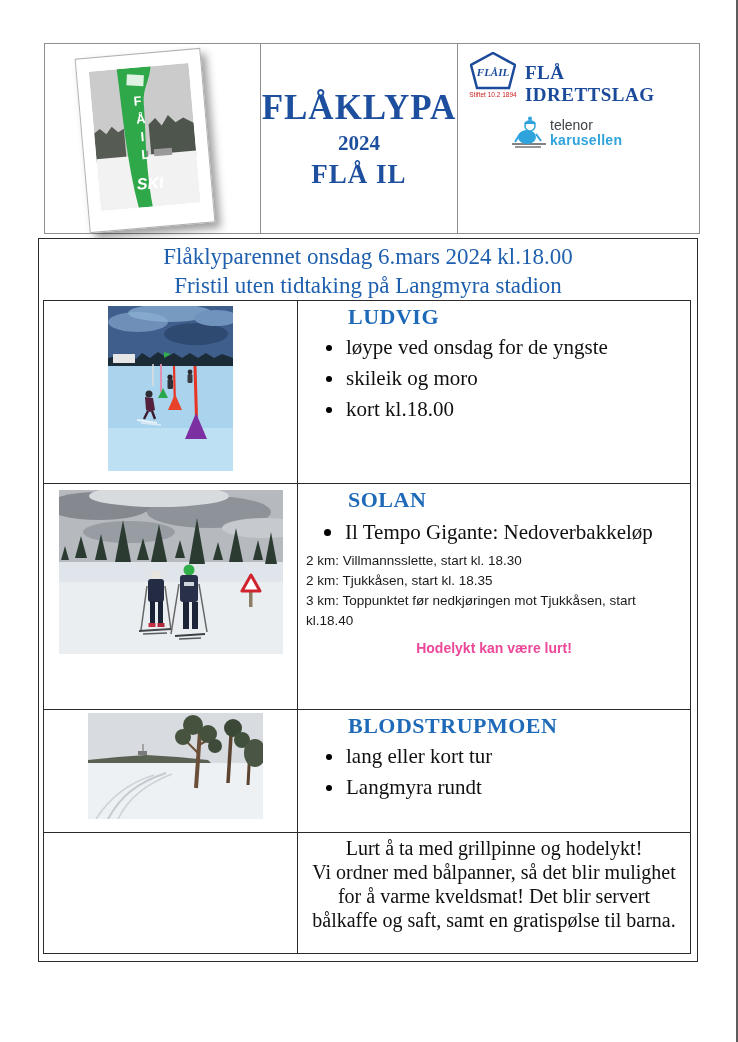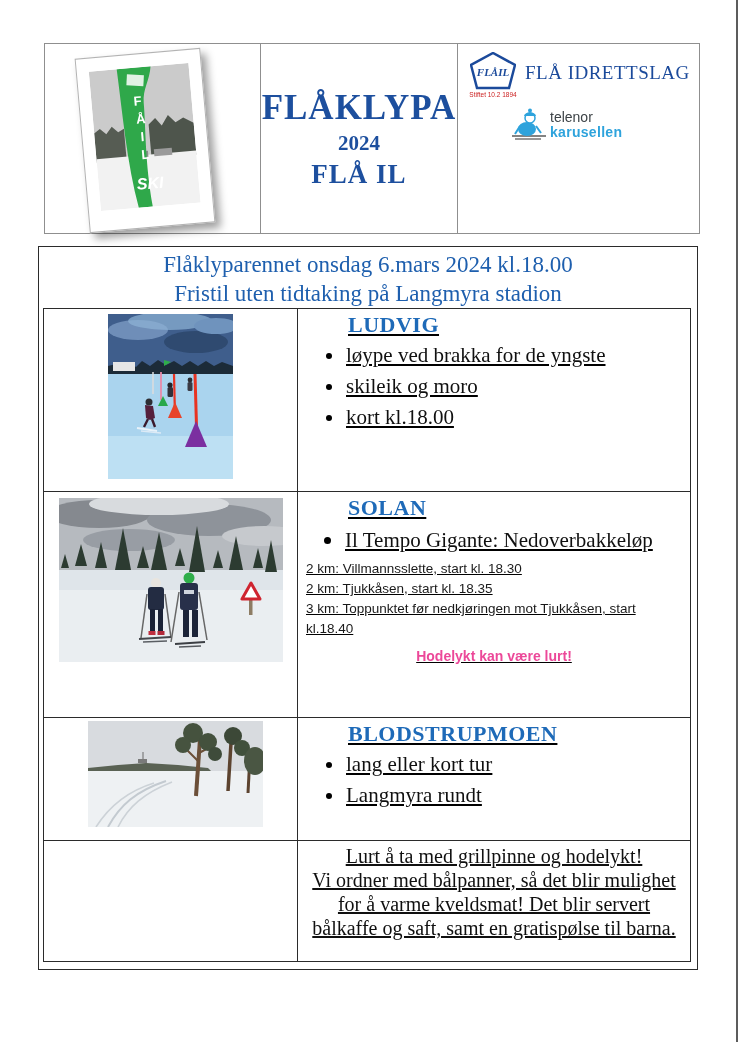--- a/index.html
+++ b/index.html
@@ -22,39 +22,39 @@
   .photo-frame svg{display:block;}
 
   .club-title{font-weight:bold;font-size:35px;color:var(--header-blue,#1d4f9e);letter-spacing:1px;}
   .club-year{font-weight:bold;font-size:21px;color:var(--header-blue,#1d4f9e);}
   .club-name{font-weight:bold;font-size:27px;color:var(--header-blue,#1d4f9e);letter-spacing:1px;}
 
   .logo-row1{display:flex;align-items:flex-start;gap:7px;}
   .badge-col{display:flex;flex-direction:column;align-items:center;width:50px;}
   .stiftet{font-family:"Liberation Sans","DejaVu Sans",sans-serif;font-size:6.5px;
            color:var(--stiftet-red,#cc2222);margin-top:1px;white-space:nowrap;}
-  .idrettslag-name{font-weight:normal;font-size:19px;color:var(--idrettslag-blue,#1b4a9b);
+  .idrettslag-name{font-weight:bold;font-size:19px;color:var(--idrettslag-blue,#1b4a9b);
                    letter-spacing:0.5px;margin-top:10px;}
   .logo-row2{display:flex;align-items:center;margin-top:10px;margin-left:42px;}
   .telenor-words{display:flex;flex-direction:column;line-height:1.05;}
   .telenor{font-family:"Liberation Sans","DejaVu Sans",sans-serif;font-size:14px;
            color:var(--telenor-gray,#3d4347);}
   .karusellen{font-family:"Liberation Sans","DejaVu Sans",sans-serif;font-weight:bold;
               font-size:14px;color:var(--karusellen-blue,#2ea3dc);letter-spacing:0.3px;}
 
   
-  .outer-box{position:absolute;left:38px;top:246px;width:658px;height:722px;
+  .outer-box{position:absolute;left:38px;top:238px;width:658px;height:722px;
              border:1px solid #2b2b2b;background:#fff;}
   .event-title{text-align:center;padding-top:3px;font-size:23px;line-height:29px;
                color:var(--event-title-blue,#1e5fae);}
 
   .inner-table{position:absolute;left:4px;top:61px;width:648px;height:654px;
                border:1px solid #2b2b2b;display:grid;box-sizing:border-box;
                grid-template-columns:254px 1fr;grid-template-rows:183px 226px 123px 1fr;}
-  .cell{box-sizing:border-box;position:relative;overflow:hidden;text-decoration:underline;}
+  .cell{box-sizing:border-box;position:relative;overflow:hidden;}
   .cimg{border-right:1px solid #2b2b2b;}
   .rb{border-bottom:1px solid #2b2b2b;}
   .photo{position:absolute;display:block;}
   .photo-ludvig{left:64px;top:5px;}
   .photo-solan{left:15px;top:6px;}
   .photo-blod{left:44px;top:3px;}
 
   .section-header{font-weight:bold;font-size:22px;color:var(--section-blue,#1e6ab8);
                   padding:3px 0 0 50px;letter-spacing:0.5px;}
   ul.bullets{list-style:none;margin:2px 0 0 0;padding:0 0 0 28px;font-size:21px;line-height:31px;color:#101010;}
@@ -173,21 +173,21 @@
             <circle cx="82" cy="66" r="2.4" fill="#2c2c32"></circle>
             <rect x="79.5" y="68" width="5" height="9" rx="1.5" fill="#3a3a44"></rect>
           </g>
         </svg>
       </div>
       <div class="cell rb">
         <div class="section-header">LUDVIG</div>
         <ul class="bullets">
           <li>
               <span class="dot"></span>
-              <span>løype ved brakka for de yngste</span>
+              <span>løype ved onsdag for de yngste</span>
             </li>
           <li>
               <span class="dot"></span>
               <span>skileik og moro</span>
             </li>
           <li>
               <span class="dot"></span>
               <span>kort kl.18.00</span>
             </li>
         </ul>

